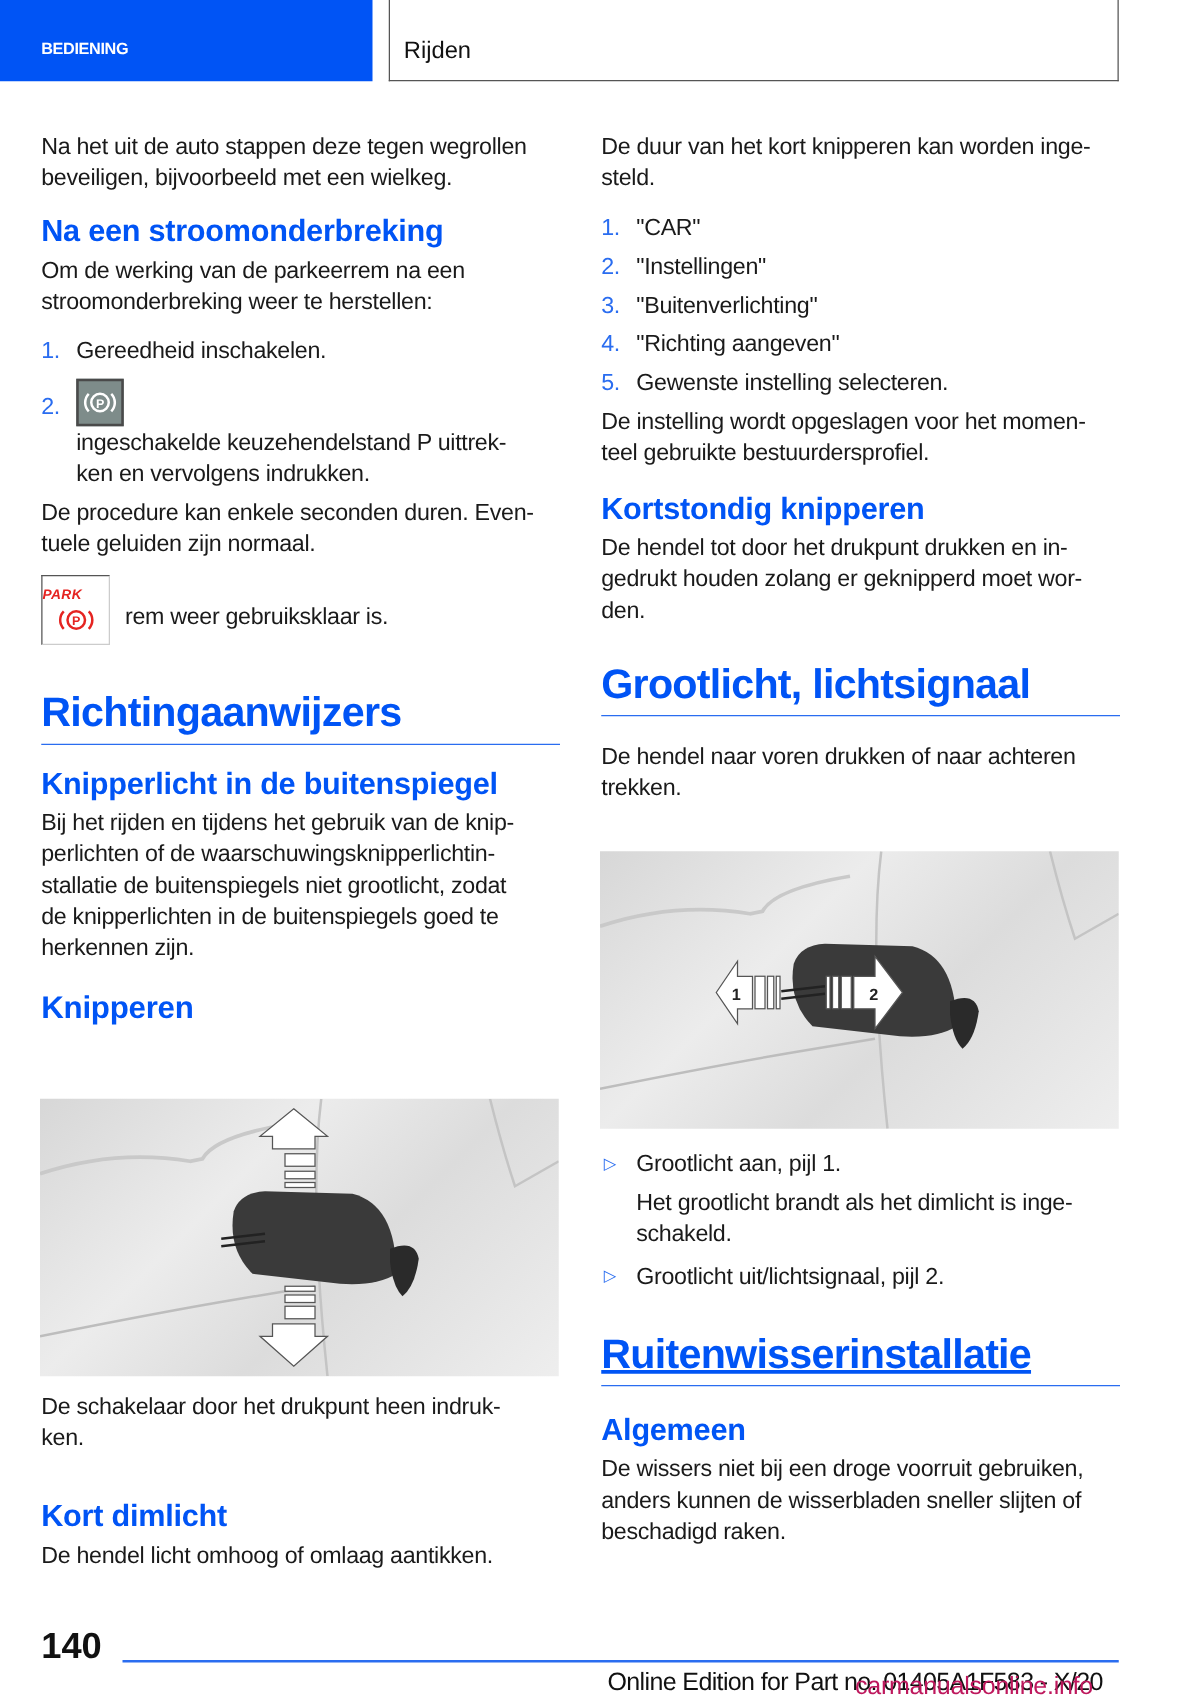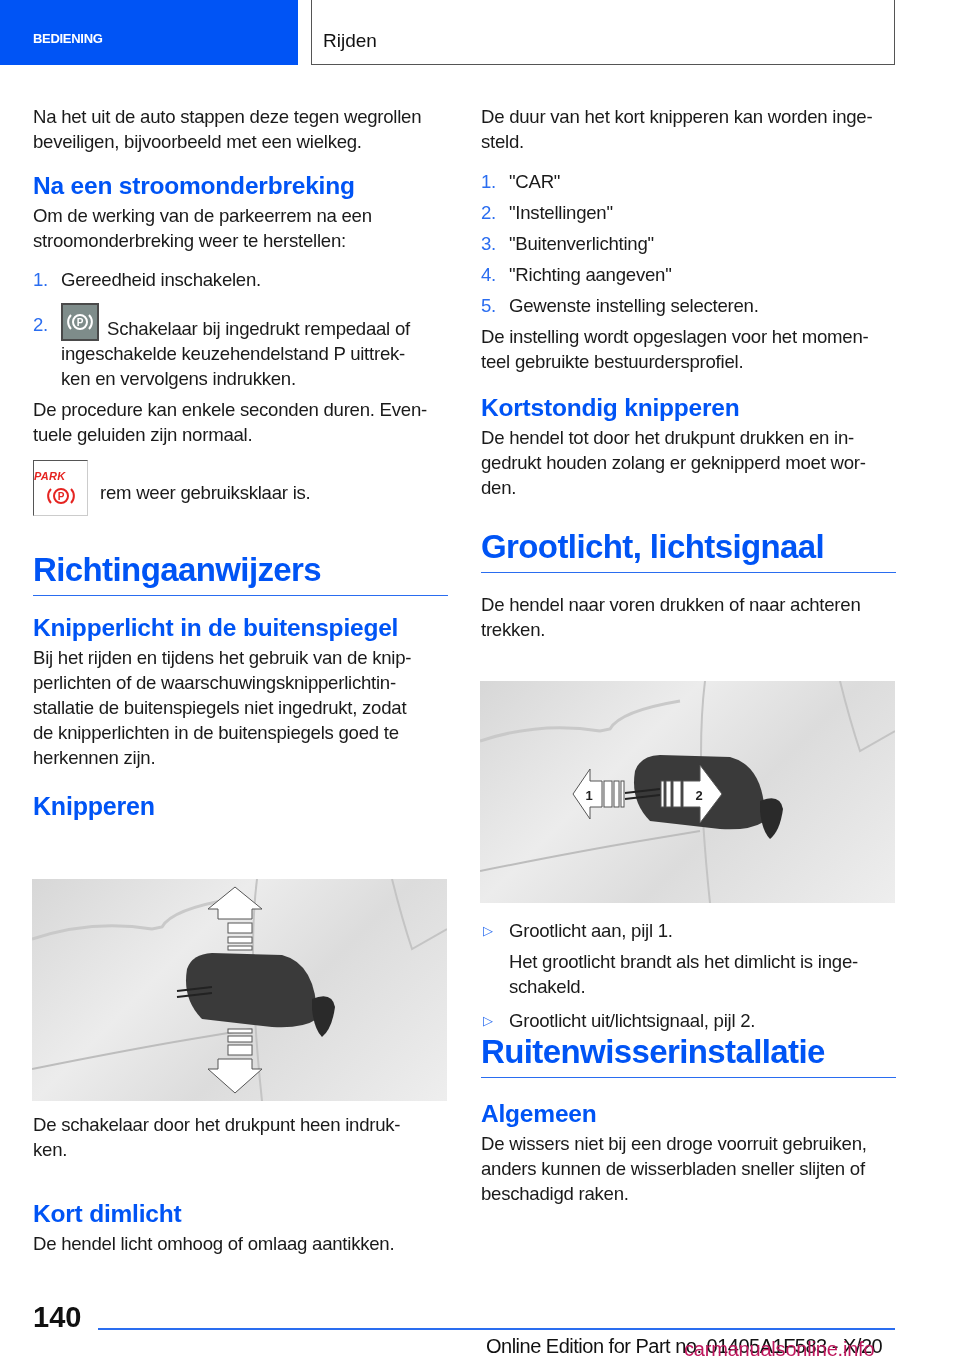--- a/index.html
+++ b/index.html
@@ -64,21 +64,21 @@
     </li>
     <li style="margin-top:11px;">
       <span class="num" style="top:9px;">2.</span>
       <span class="pbtn">
         <svg width="34" height="34" viewBox="0 0 34 34" style="position:absolute;left:0;top:0;">
           <circle cx="17" cy="17" r="7" fill="none" stroke="#fff" stroke-width="2"></circle>
           <text x="17" y="21" font-size="10" font-weight="bold" fill="#fff" text-anchor="middle" font-family="Liberation Sans, sans-serif">P</text>
           <path d="M8 10 A10 10 0 0 0 8 24" fill="none" stroke="#fff" stroke-width="2"></path>
           <path d="M26 10 A10 10 0 0 1 26 24" fill="none" stroke="#fff" stroke-width="2"></path>
         </svg>
-      </span><span>Schakelaar bij ingedrukt rempedaal of</span><br>
+      </span><br>
       <span>ingeschakelde keuzehendelstand P uittrek-</span><br>
       <span>ken en vervolgens indrukken.</span>
     </li>
   </ol>
 
   <p class="body" style="margin-top:6px;">
     <span>De procedure kan enkele seconden duren. Even-</span><br><span>tuele geluiden zijn normaal.</span>
   </p>
 
   <div style="position:relative; margin-top:8px; height:70px;">
@@ -95,21 +95,21 @@
       <br><span>rem weer gebruiksklaar is.</span>
     </p>
   </div>
 
   <div class="h2" style="margin-top:26px;">Richtingaanwijzers</div>
 
   <div class="h3" style="margin-top:17px;">Knipperlicht in de buitenspiegel</div>
   <p class="body" style="margin-top:2px;">
     <span>Bij het rijden en tijdens het gebruik van de knip-</span><br>
     <span>perlichten of de waarschuwingsknipperlichtin-</span><br>
-    <span>stallatie de buitenspiegels niet ingedrukt, zodat</span><br>
+    <span>stallatie de buitenspiegels niet grootlicht, zodat</span><br>
     <span>de knipperlichten in de buitenspiegels goed te</span><br>
     <span>herkennen zijn.</span>
   </p>
 
   <div class="h3" style="margin-top:21px; font-size:25px;">Knipperen</div>
 </div>
 
 <div class="fig" style="left:32px; top:879px;">
   <svg width="415" height="222" viewBox="0 0 415 222">
     <path d="M0 60 Q60 40 120 50 L130 48 Q140 30 200 20" fill="none" stroke="#c9c9c9" stroke-width="3"></path>
@@ -198,21 +198,21 @@
       <div style="margin-top:6px;">
         <span>Het grootlicht brandt als het dimlicht is inge-</span><br><span>schakeld.</span>
       </div>
     </li>
     <li style="margin-top:9px;">
       <span class="tri">▷</span>
       <span>Grootlicht uit/lichtsignaal, pijl 2.</span>
     </li>
   </ul>
 
-  <div class="h2" style="">Ruitenwisserinstallatie</div>
+  <div class="h2" style="margin-top:31px;text-decoration:underline;">Ruitenwisserinstallatie</div>
   <div class="h3" style="margin-top:21px;">Algemeen</div>
   <p class="body" style="margin-top:2px;">
     <span>De wissers niet bij een droge voorruit gebruiken,</span><br>
     <span>anders kunnen de wisserbladen sneller slijten of</span><br>
     <span>beschadigd raken.</span>
   </p>
 </div>
 
 <div class="footer-num">140</div>
 <div class="footer-line"></div>

